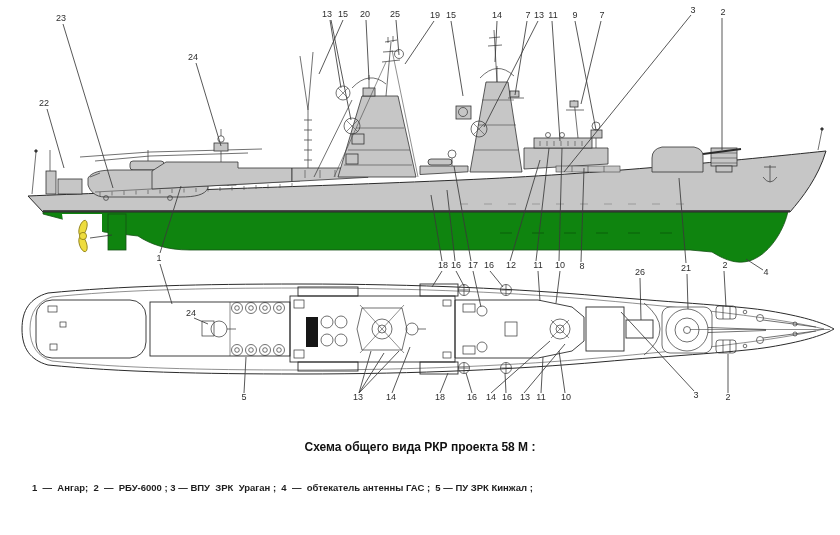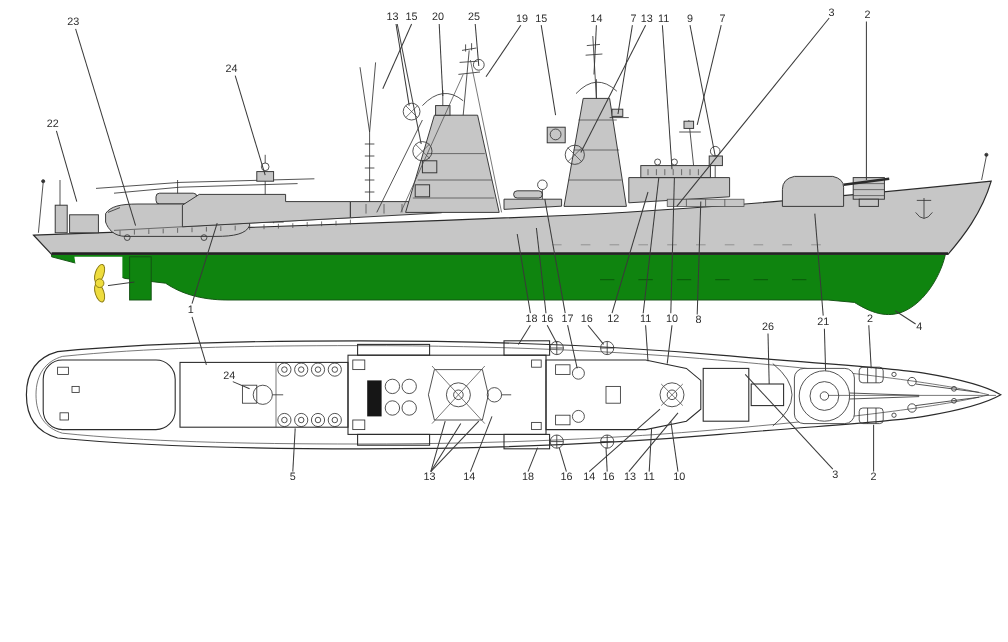--- a/index.html
+++ b/index.html
@@ -429,18 +429,20 @@
         <text x="491" y="400" class="callout">14</text>
         <text x="507" y="400" class="callout">16</text>
         <text x="525" y="400" class="callout">13</text>
         <text x="541" y="400" class="callout">11</text>
         <text x="566" y="400" class="callout">10</text>
         <text x="696" y="398" class="callout">3</text>
         <text x="728" y="400" class="callout">2</text>
       </g>
 </svg>
 
+<div class="title">Схема общего вида  РКР проекта 58 М :</div>
 <div class="legend">
+  <div class="legend-line">1  —  Ангар;  2  —  РБУ-6000 ; 3 — ВПУ  ЗРК  Ураган ;  4  —  обтекатель антенны ГАС ;  5 — ПУ ЗРК Кинжал ;</div>
   
   
   
 </div>
 </div>
 
 </body></html>

